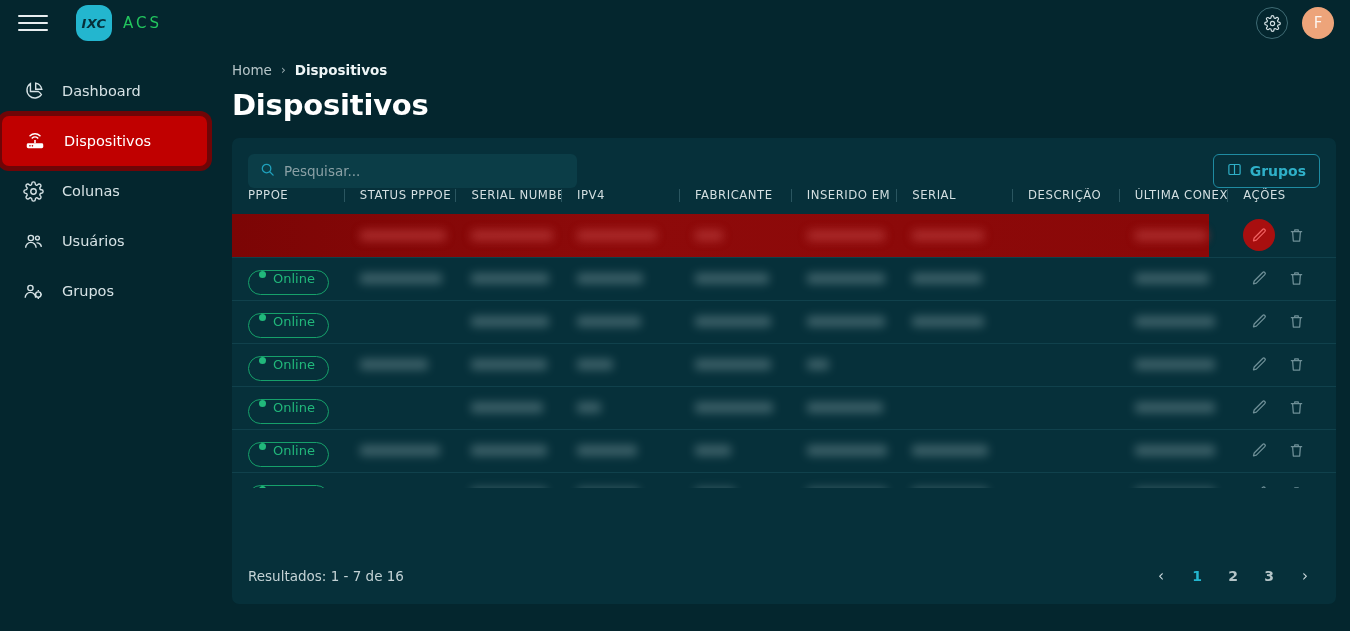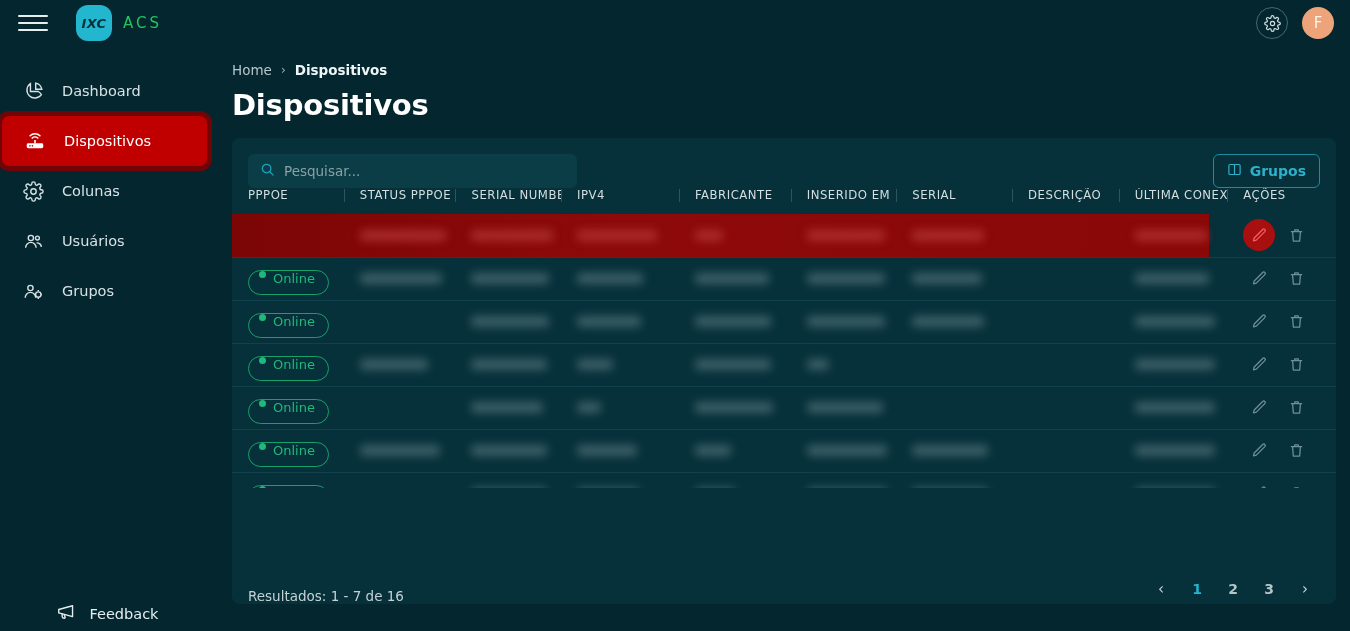--- a/index.html
+++ b/index.html
@@ -162,21 +162,21 @@
   
   .table-clip { position: relative; height: 322px; overflow: hidden; }
   .fade-bottom {
     position: absolute; left: 0; right: 0; bottom: 0; height: 22px;
     background: #06303a;
   }
 
   
   .pager {
     position: absolute; left: 0; right: 0; bottom: 0; height: 56px;
-    display: flex; align-items: flex-end; padding: 0 16px;
+    display: flex; align-items: center; padding: 0 16px;
   }
   .pager-info { color: #c3d2d5; font-size: 13.5px; }
   .pager-nav { margin-left: auto; display: flex; align-items: center; gap: 6px; }
   .pg {
     min-width: 30px; height: 30px; display: flex; align-items: center; justify-content: center;
     color: #b4c4c7; font-size: 14px; cursor: pointer; border-radius: 5px; font-weight: 700;
   }
   .pg.cur { color: #23b6cf; }
   .pg.arrow { color: #cddadd; font-size: 15px; font-weight: 400; }
 </style>
@@ -263,29 +263,20 @@
             <path d="M2.5 19a6 6 0 0 1 12 0"></path>
             <circle cx="17.5" cy="15.5" r="3.1"></circle>
             <path d="M17.5 11.6v-1.2M17.5 20.6v-1.2M21.4 15.5h-1.2M14.8 15.5h-1.2"></path>
           </svg>
         </span>
         <span>Grupos</span>
       </div>
 
       <div class="nav-spacer"></div>
 
-      <div class="feedback">
-        <span class="ico">
-          <svg width="21" height="19" viewBox="0 0 24 22" fill="none" stroke="#e4edef" stroke-width="1.6" stroke-linejoin="round">
-            <path d="M3 7.5 19 3.2v12.6L3 11.5z"></path>
-            <path d="M7 12.3v3.4c0 1.1.9 2 2 2h.6c.6 0 1-.6.8-1.2l-1.2-3.3"></path>
-          </svg>
-        </span>
-        <span>Feedback</span>
-      </div>
     </div>
 
     <div class="main">
 
       <div class="breadcrumb">
         <span class="bc-home">Home</span>
         <span class="bc-sep">›</span>
         <span class="bc-cur">Dispositivos</span>
       </div>
 

